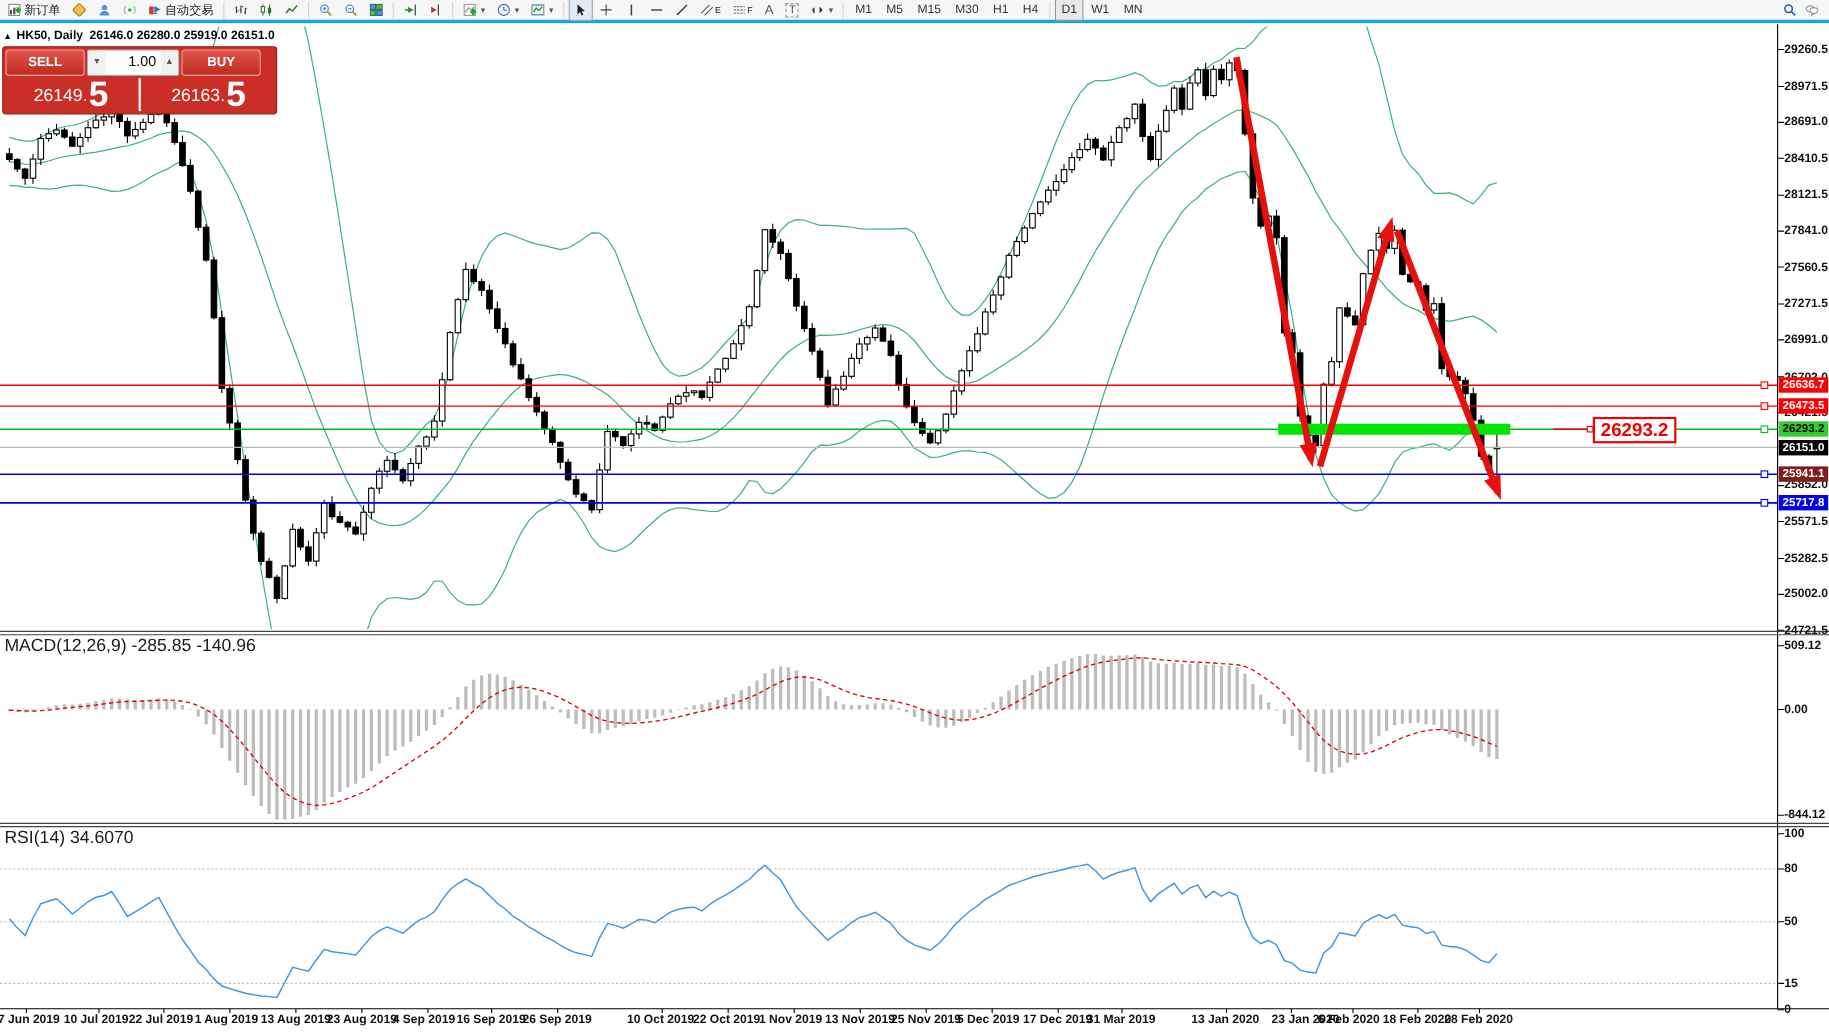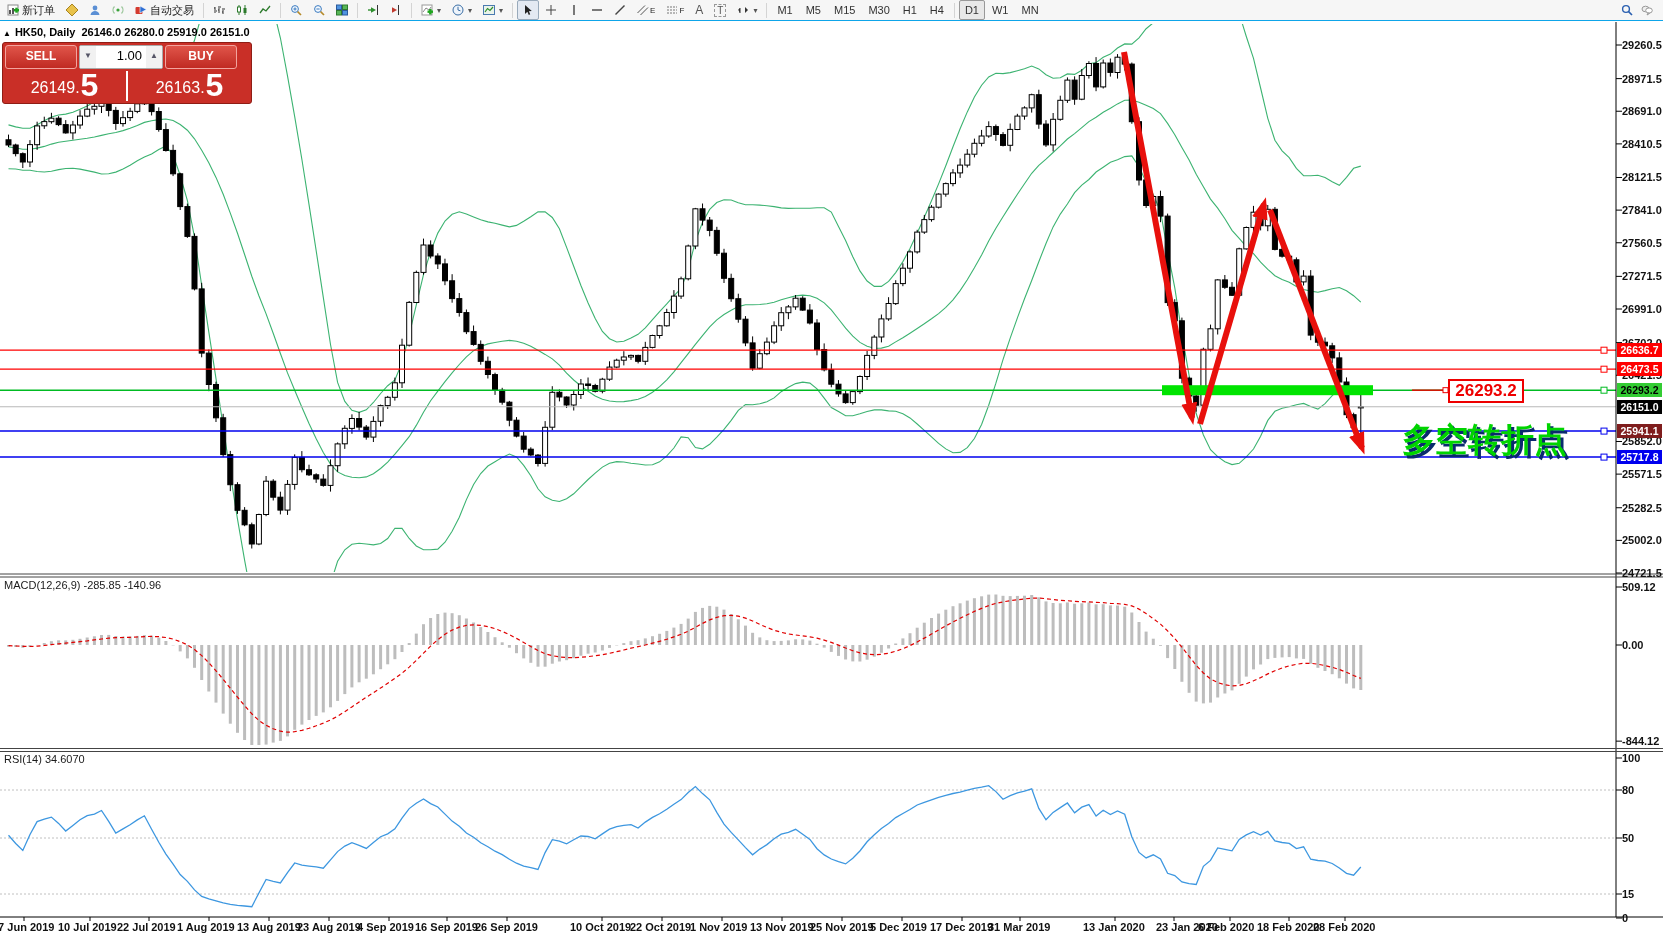--- a/index.html
+++ b/index.html
@@ -1,38 +1,38 @@
 <!DOCTYPE html>
 <html><head>
 <meta charset="utf-8">
 <style>
   html,body{margin:0;padding:0;background:#fff;}
   #app{position:relative;width:1663px;height:942px;overflow:hidden;
        font-family:"Liberation Sans",sans-serif;background:#fff;}
   
   #toolbar{position:absolute;left:0;top:0;width:1663px;height:21px;background:#f6f6f6;
-           border-bottom:1px solid #0ea5e9;display:flex;align-items:center;gap:1px;
+           border-bottom:3px solid #0ea5e9;display:flex;align-items:center;gap:1px;
            padding-left:2px;box-sizing:border-box;font-size:11px;color:#222;z-index:30;}
   .tbtn{display:flex;align-items:center;gap:3px;height:18px;padding:0 4px;border:1px solid transparent;
         border-radius:2px;background:transparent;cursor:default;white-space:nowrap;font-size:11px;color:#222;}
   .tbtn.active{background:#e3e9f2;border-color:#9ab;}
   .tsep{width:1px;height:15px;background:#d4d4d4;margin:0 3px;}
   .caret{font-size:8px;color:#555;margin-left:1px;}
   .tf{padding:0 5px;font-weight:400;color:#333;}
   .tf.active{background:#e8e8e8;border:1px solid #999;border-radius:2px;}
   #toolbar .right{margin-left:auto;display:flex;gap:8px;margin-right:10px;}
   .icon-sq{display:inline-block;width:12px;height:12px;}
   
   #plot{position:absolute;left:0;top:0;z-index:1;}
   .axis-label{position:absolute;left:1622px;width:44px;font-size:11px;font-weight:700;color:#111;
               line-height:12px;z-index:5;}
   .price-tag{position:absolute;left:1617px;width:45px;height:14px;line-height:14px;font-size:10.5px;
              font-weight:700;text-align:center;z-index:6;}
   .date-label{position:absolute;top:921px;font-size:11px;font-weight:700;color:#111;white-space:nowrap;z-index:5;}
-  .ind-label{position:absolute;left:4px;font-size:11px;font-weight:400;color:#1a1a1a;z-index:5;}
+  .ind-label{position:absolute;left:4px;font-size:16px;font-weight:400;color:#1a1a1a;z-index:5;}
   
   #chart-header{position:absolute;left:3px;top:26px;font-size:11px;font-weight:700;color:#000;z-index:8;}
   #chart-header .tri{font-size:8px;margin-right:4px;}
   #chart-header .ohlc{font-weight:700;margin-left:6px;}
   
   #trade-panel{position:absolute;left:2px;top:42px;width:250px;height:62px;z-index:20;
                background:#c92f27;border:1px solid #8f1d15;border-radius:3px;box-sizing:border-box;}
   .tp-row1{display:flex;align-items:center;height:26px;padding:2px 14px 0 2px;gap:2px;box-sizing:border-box;}
   .tp-btn{flex:0 0 70px;height:22px;border:1px solid #f2a49e;border-radius:3px;color:#fff;font-weight:700;
           font-size:12px;background:linear-gradient(#e0554a,#c02a22);text-align:center;line-height:21px;cursor:pointer;}
@@ -974,21 +974,20 @@
         <span class="sm">26163</span>
           <span class="sm">.</span>
           <span class="big">5</span>
       </div>
     </div>
   </div>
 
   <div class="ind-label" style="top:579px;">MACD(12,26,9) -285.85 -140.96</div>
   <div class="ind-label" style="top:753px;">RSI(14) 34.6070</div>
 
-  <div id="annotation">多空转折点</div>
   <div id="callout">26293.2</div>
 
   <div id="axis-layer">
       <div class="axis-label" style="top: 39px;">29260.5</div>
       <div class="axis-label" style="top: 72.618px;">28971.5</div>
       <div class="axis-label" style="top: 105.247px;">28691.0</div>
       <div class="axis-label" style="top: 137.876px;">28410.5</div>
       <div class="axis-label" style="top: 171.494px;">28121.5</div>
       <div class="axis-label" style="top: 204.124px;">27841.0</div>
       <div class="axis-label" style="top: 236.753px;">27560.5</div>

